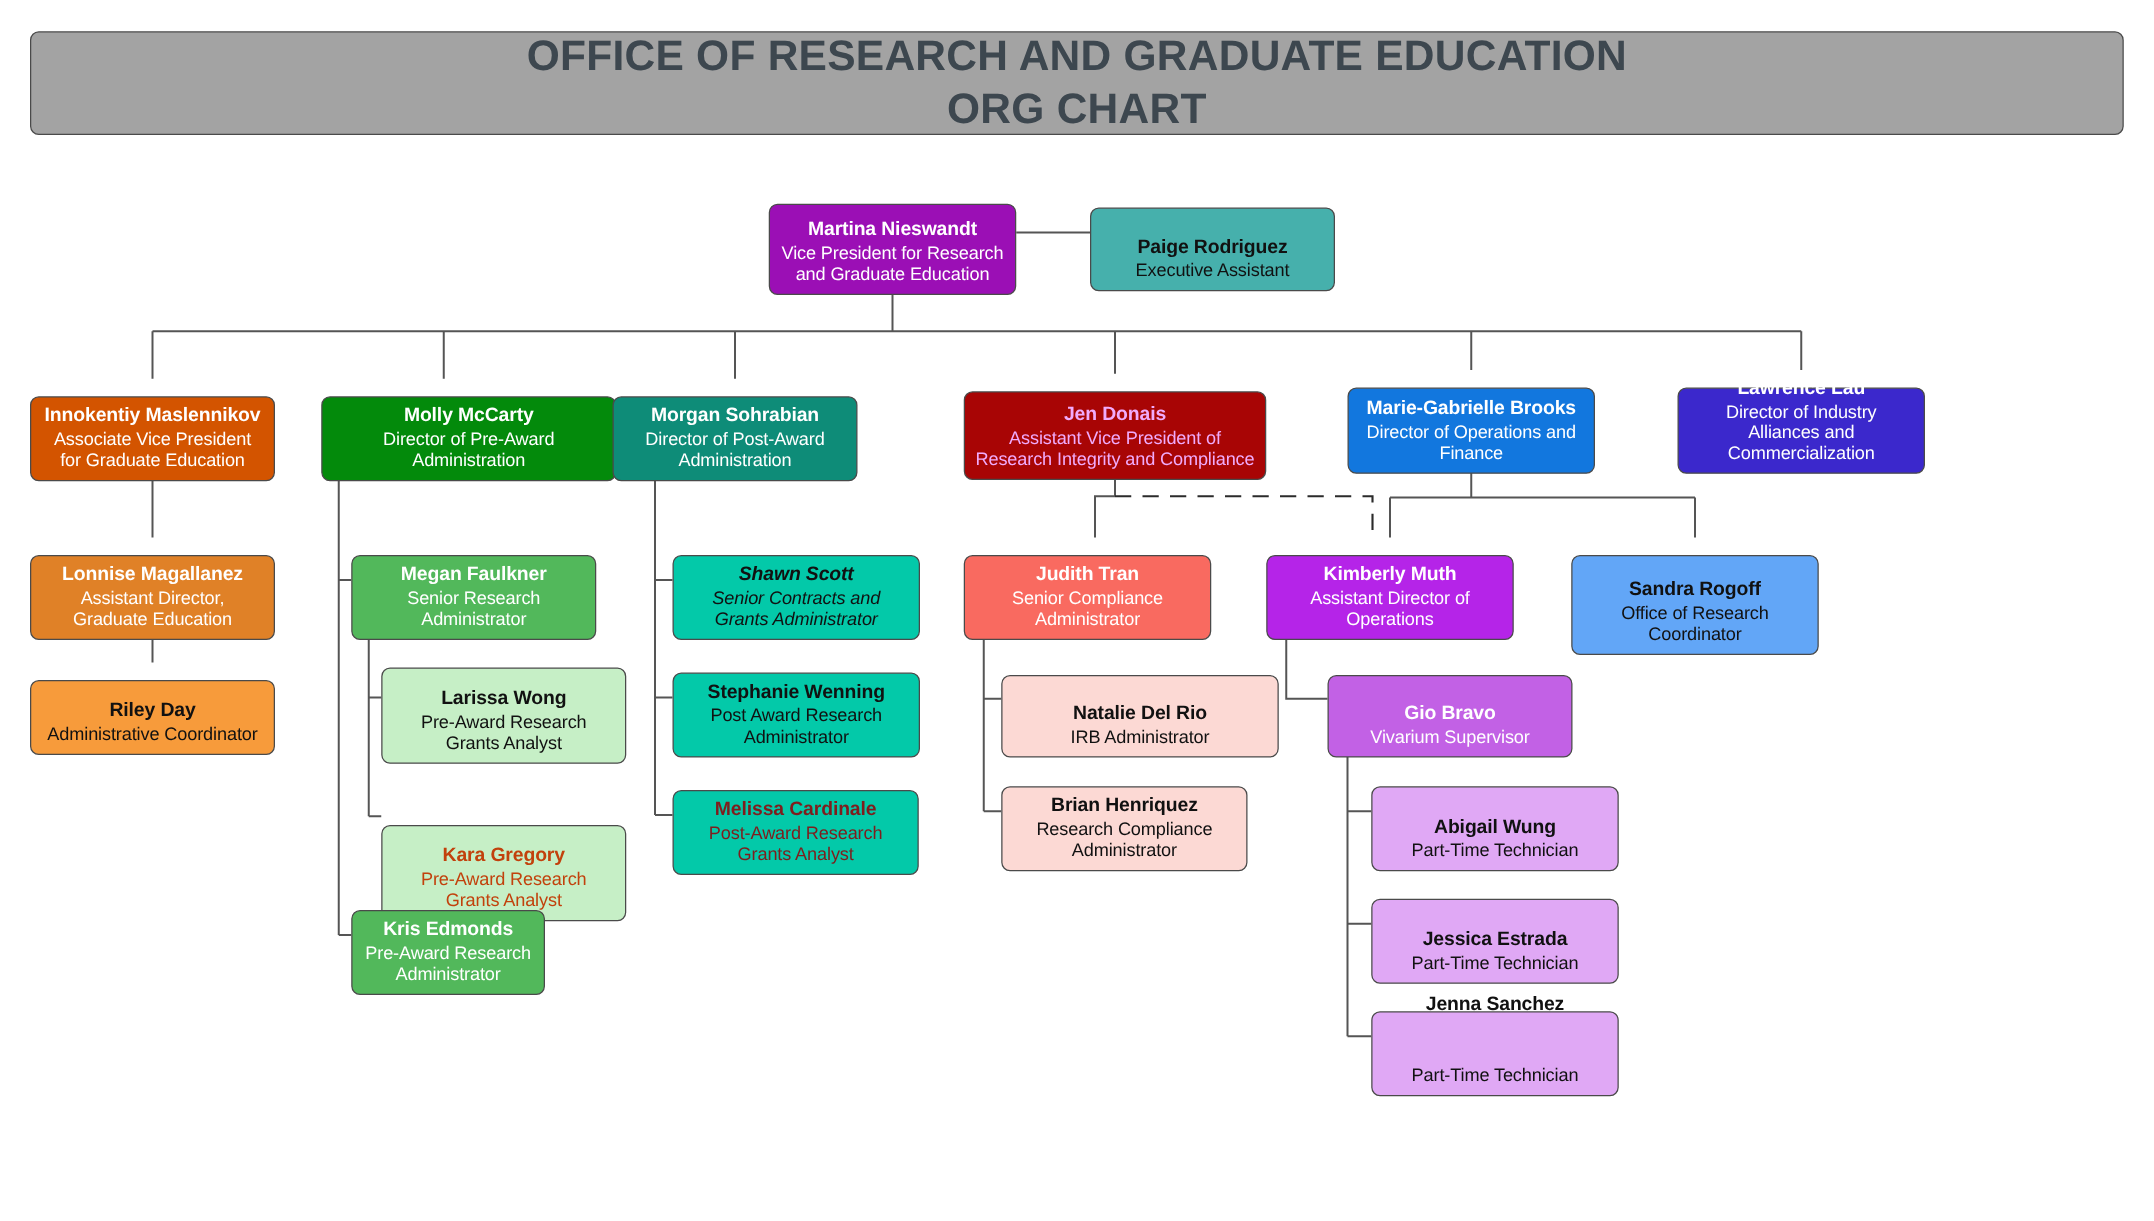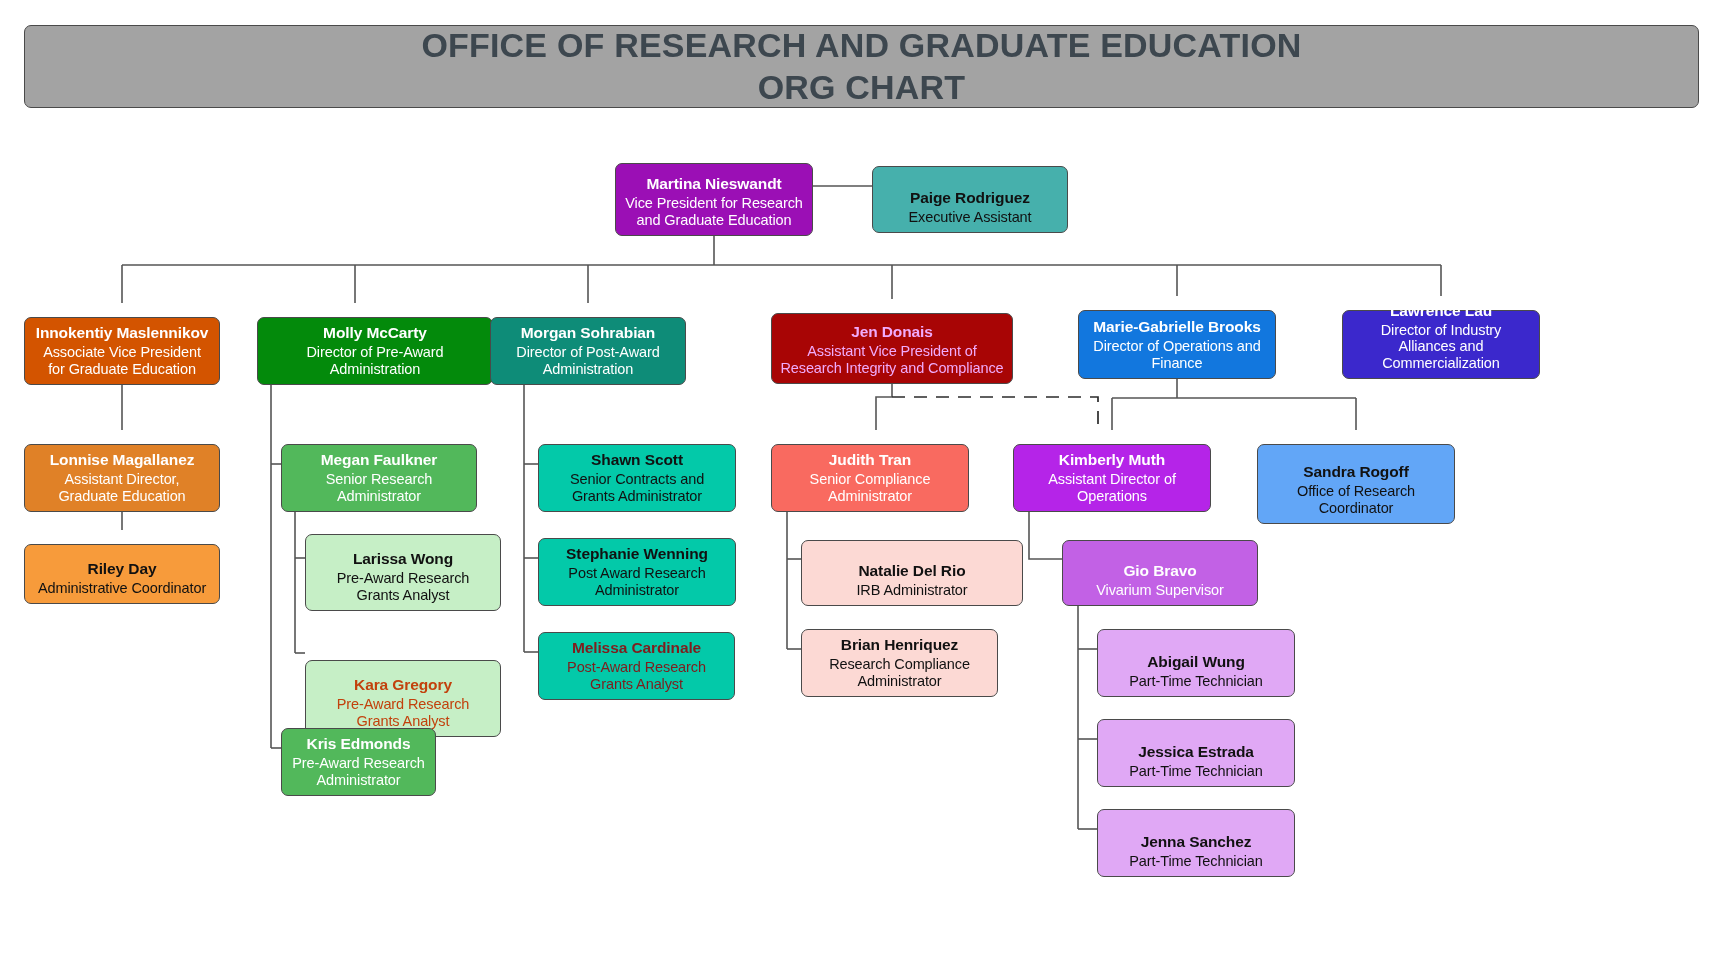--- a/index.html
+++ b/index.html
@@ -188,21 +188,21 @@
         <div class="ti">Pre-Award Research Grants Analyst</div>
       </div>
       <div class="node" style="left: 305px; top: 646px; width: 196px; height: 77px; background: rgb(198, 239, 198); color: #c2410c;">
         <div class="nm">Kara Gregory</div>
         <div class="ti">Pre-Award Research Grants Analyst</div>
       </div>
       <div class="node" style="left: 281px; top: 714px; width: 155px; height: 68px; background: rgb(82, 184, 91); color: rgb(255, 255, 255);">
         <div class="nm">Kris Edmonds</div>
         <div class="ti">Pre-Award Research Administrator</div>
       </div>
-      <div class="node" style="left: 538px; top: 430px; width: 198px; height: 68px; background: rgb(3, 201, 169); color: rgb(17, 17, 17);">
+      <div class="node" style="left: 538px; top: 430px; width: 198px; height: 68px; background: rgb(3, 201, 169); color: rgb(17, 17, 17); font-style: italic;">
         <div class="nm">Shawn Scott</div>
         <div class="ti">Senior Contracts and Grants Administrator</div>
       </div>
       <div class="node" style="left: 538px; top: 524px; width: 198px; height: 68px; background: rgb(3, 201, 169); color: rgb(17, 17, 17);">
         <div class="nm">Stephanie Wenning</div>
         <div class="ti">Post Award Research Administrator</div>
       </div>
       <div class="node" style="left: 538px; top: 618px; width: 197px; height: 68px; background: rgb(3, 201, 169); color: #7f1d1d;">
         <div class="nm">Melissa Cardinale</div>
         <div class="ti">Post-Award Research Grants Analyst</div>
@@ -232,19 +232,19 @@
         <div class="ti">Vivarium Supervisor</div>
       </div>
       <div class="node" style="left: 1097px; top: 615px; width: 198px; height: 68px; background: rgb(224, 168, 245); color: rgb(17, 17, 17);">
         <div class="nm">Abigail Wung</div>
         <div class="ti">Part-Time Technician</div>
       </div>
       <div class="node" style="left: 1097px; top: 705px; width: 198px; height: 68px; background: rgb(224, 168, 245); color: rgb(17, 17, 17);">
         <div class="nm">Jessica Estrada</div>
         <div class="ti">Part-Time Technician</div>
       </div>
-      <div class="node" style="left: 1097px; top: 795px; width: 198px; height: 68px; background: rgb(224, 168, 245); color: rgb(17, 17, 17);">
+      <div class="node" style="left: 1097px; top: 795px; width: 198px; height: 68px; background: rgb(224, 168, 245); color: rgb(17, 17, 17); gap: 38px;">
         <div class="nm">Jenna Sanchez</div>
         <div class="ti">Part-Time Technician</div>
       </div>
     </div>
 
 </div>
 
 </body></html>

